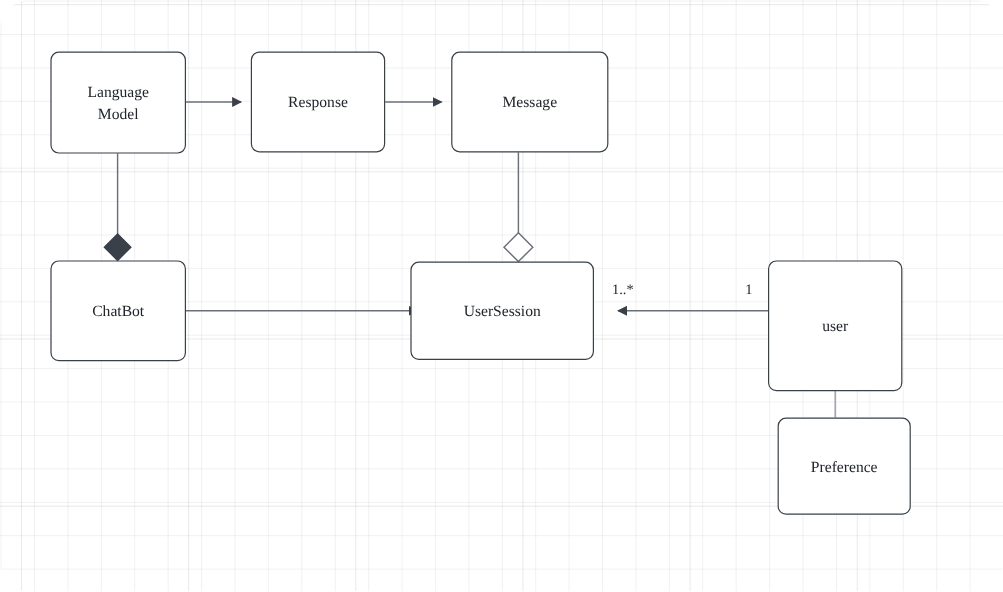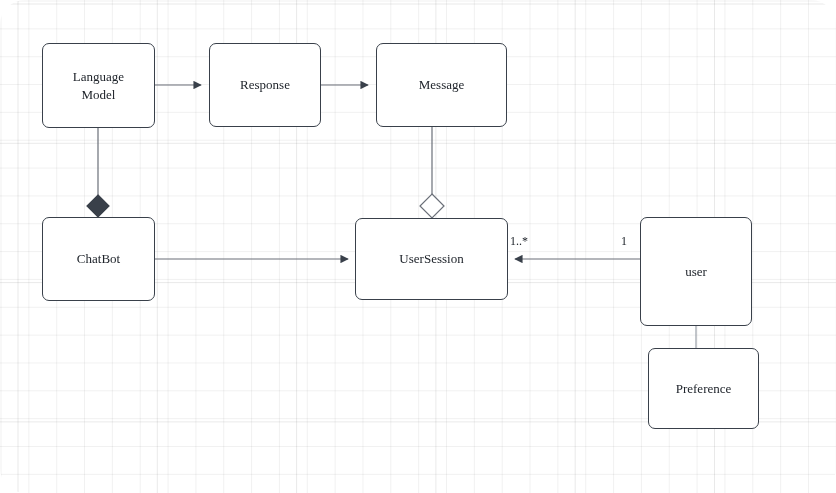--- a/index.html
+++ b/index.html
@@ -114,21 +114,21 @@
   </div>
 
   <div class="node" style="left:376px; top:43px; width:131px; height:84px;">
     <span>Message</span>
   </div>
 
   <div class="node" style="left:42px; top:217px; width:113px; height:84px;justify-content:center;">
     <span>ChatBot</span>
   </div>
 
-  <div class="node" style="left:355px; top:218px; width:153px; height:82px;">
+  <div class="node" style="left:342px; top:218px; width:153px; height:82px;">
     <span>UserSession</span>
   </div>
 
   <div class="node" style="left:640px; top:217px; width:112px; height:109px;">
     <span>user</span>
   </div>
 
   <div class="node" style="left:648px; top:348px; width:111px; height:81px;">
     <span>Preference</span>
   </div>

